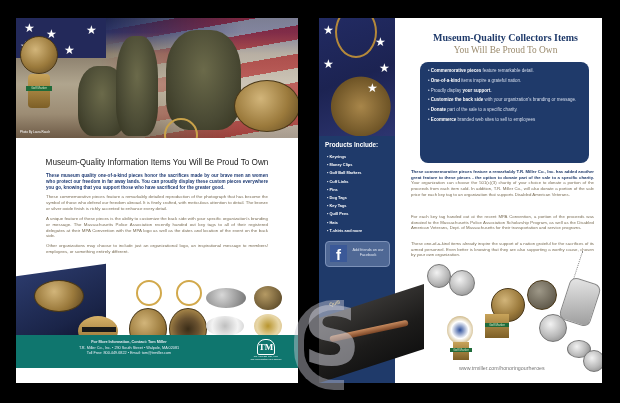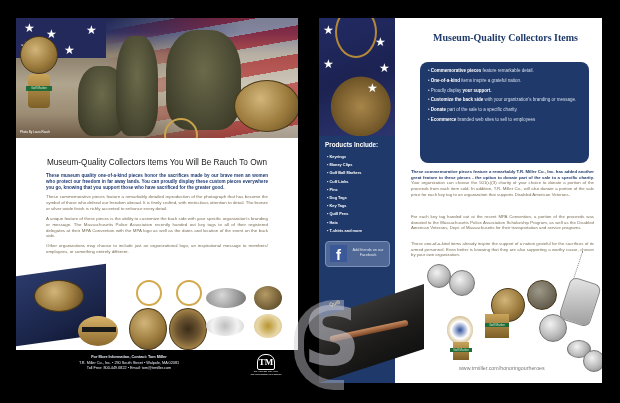--- a/index.html
+++ b/index.html
@@ -28,21 +28,21 @@
   .para { position:absolute; left:30px; width:222px; font-size:4.4px; line-height:5.8px; color:#7a6d55; text-align:justify; }
   .p1 { top:176px; } .p2 { top:198px; } .p3 { top:225px; }
 
   .giftbox { position:absolute; left:0; top:252px; width:90px; height:70px; background:linear-gradient(160deg,#2b3a6b 0%,#1a2448 70%,#0f1530 100%); transform:skewY(-8deg); }
   .money-clip { position:absolute; background:linear-gradient(180deg,#d8b268,#8c6a2e); border-radius:8px; }
   .logo-caption { position:absolute; left:60px; top:334px; font-size:3.5px; color:#333; }
   .keychain-ring { position:absolute; width:22px; height:22px; border:2.5px solid #d2a94c; border-radius:50%; }
   .pin { position:absolute; border-radius:50%; }
   .url-left { position:absolute; left:165px; top:339px; font-size:5.5px; color:#777; }
 
-  .footer-left { position:absolute; left:0; bottom:0; width:282px; height:33px; background:#000000; }
+  .footer-left { position:absolute; left:0; bottom:15px; width:282px; height:33px; background:#0f766e; }
   .footer-text { position:absolute; left:18px; top:5px; width:190px; text-align:center; font-size:3.8px; line-height:5.5px; color:#e8edf5; }
   .footer-text .b { font-weight:bold; }
   .footer-logo { position:absolute; right:14px; top:4px; width:36px; height:24px; text-align:center; color:#fff; }
   .footer-logo .mark { width:16px; height:14px; margin:0 auto; border:1.5px solid #fff; border-radius:8px 8px 2px 2px; font-size:9px; line-height:14px; font-weight:bold; font-family:"Liberation Serif", serif; }
   .footer-logo .cap1, .footer-logo .cap2 { font-size:2.4px; line-height:3px; }
 
   
   .sidebar { position:absolute; left:0; top:0; width:76px; height:365px; background:#1f3a6a; }
   .side-photo { position:absolute; left:0; top:0; width:76px; height:118px;
     background: radial-gradient(circle at 55% 75%, #a8864a 0%, #6e5426 30%, transparent 31%),
@@ -96,21 +96,21 @@
     <div class="soldier" style="left:100px;top:18px;width:42px;height:100px"></div>
     <div class="soldier" style="left:150px;top:12px;width:75px;height:100px"></div>
     <div class="medal" style="left:4px;top:18px;width:36px;height:36px"></div>
     <div class="clip-body" style="left:12px;top:56px;width:22px;height:34px;border-radius:4px"></div>
     <div class="clip-green" style="left:10px;top:68px;width:26px;height:5px">Golf Marker</div>
     <div class="medal" style="left:218px;top:62px;width:64px;height:50px"></div>
     <div class="ring" style="left:148px;top:100px;width:30px;height:30px"></div>
     <div class="photo-credit">Photo By Laura Rauch</div>
   </div>
 
-  <div class="subtitle">Museum-Quality Collectors Items You Will Be Rauch To Own</div>
+  <div class="subtitle">Museum-Quality Information Items You Will Be Proud To Own</div>
   <div class="intro">These museum quality one-of-a-kind pieces honor the sacrifices made by our brave men an women who protect our freedom in far away lands. You can proudly display these custom pieces everywhere you go, knowing that you support those who have sacrificed for the greater good.</div>
   <div class="para p1">These commemorative pieces feature a remarkably detailed reproduction of the photograph that has become the symbol of those who defend our freedom abroad. It is finely crafted, with meticulous attention to detail. The bronze or silver oxide finish is richly accented to enhance every detail.</div>
   <div class="para p2">A unique feature of these pieces is the ability to customize the back side with your specific organization's branding or message. The Massachusetts Police Association recently handed out key tags to all of their registered delegates at their MPA Convention with the MPA logo as well as the dates and location of the event on the back side.</div>
   <div class="para p3">Other organizations may choose to include just an organizational logo, an inspirational message to members/ employees, or something entirely different.</div>
 
   <div class="giftbox"></div>
   <div class="medal" style="left:18px;top:262px;width:48px;height:30px"></div>
   <div class="money-clip" style="left:62px;top:298px;width:40px;height:30px;border-radius:50%"></div>
   <div style="position:absolute;left:66px;top:309px;width:34px;height:5px;background:#1a1a1a"></div>
   <div class="logo-caption">Your Logo Here</div>
@@ -167,20 +167,21 @@
     <div class="fb-box">
       <div class="fb-icon">f</div>
       <div class="fb-text">Add friends on our Facebook</div>
     </div>
   </div>
   <div class="pen-box"></div>
   <div class="pen-brand">Quill</div>
   <div class="pen"></div>
 
   <div class="r-title">Museum-Quality Collectors Items</div>
+  <div class="r-subtitle">You Will Be Proud To Own</div>
 
   <div class="feat-box">
     <ul class="feat-list">
       <li><b>Commemorative pieces</b><span> feature remarkable detail.</span></li>
       <li><b>One-of-a-kind</b><span> items inspire a grateful nation.</span></li>
       <li><span>Proudly display </span><b>your support.</b></li>
       <li><b>Customize the back side</b><span> with your organization's branding or message.</span></li>
       <li><b>Donate</b><span> part of the sale to  a specific charity.</span></li>
       <li><b>Ecommerce</b><span> branded web sites to sell to employees</span></li>
     </ul>

